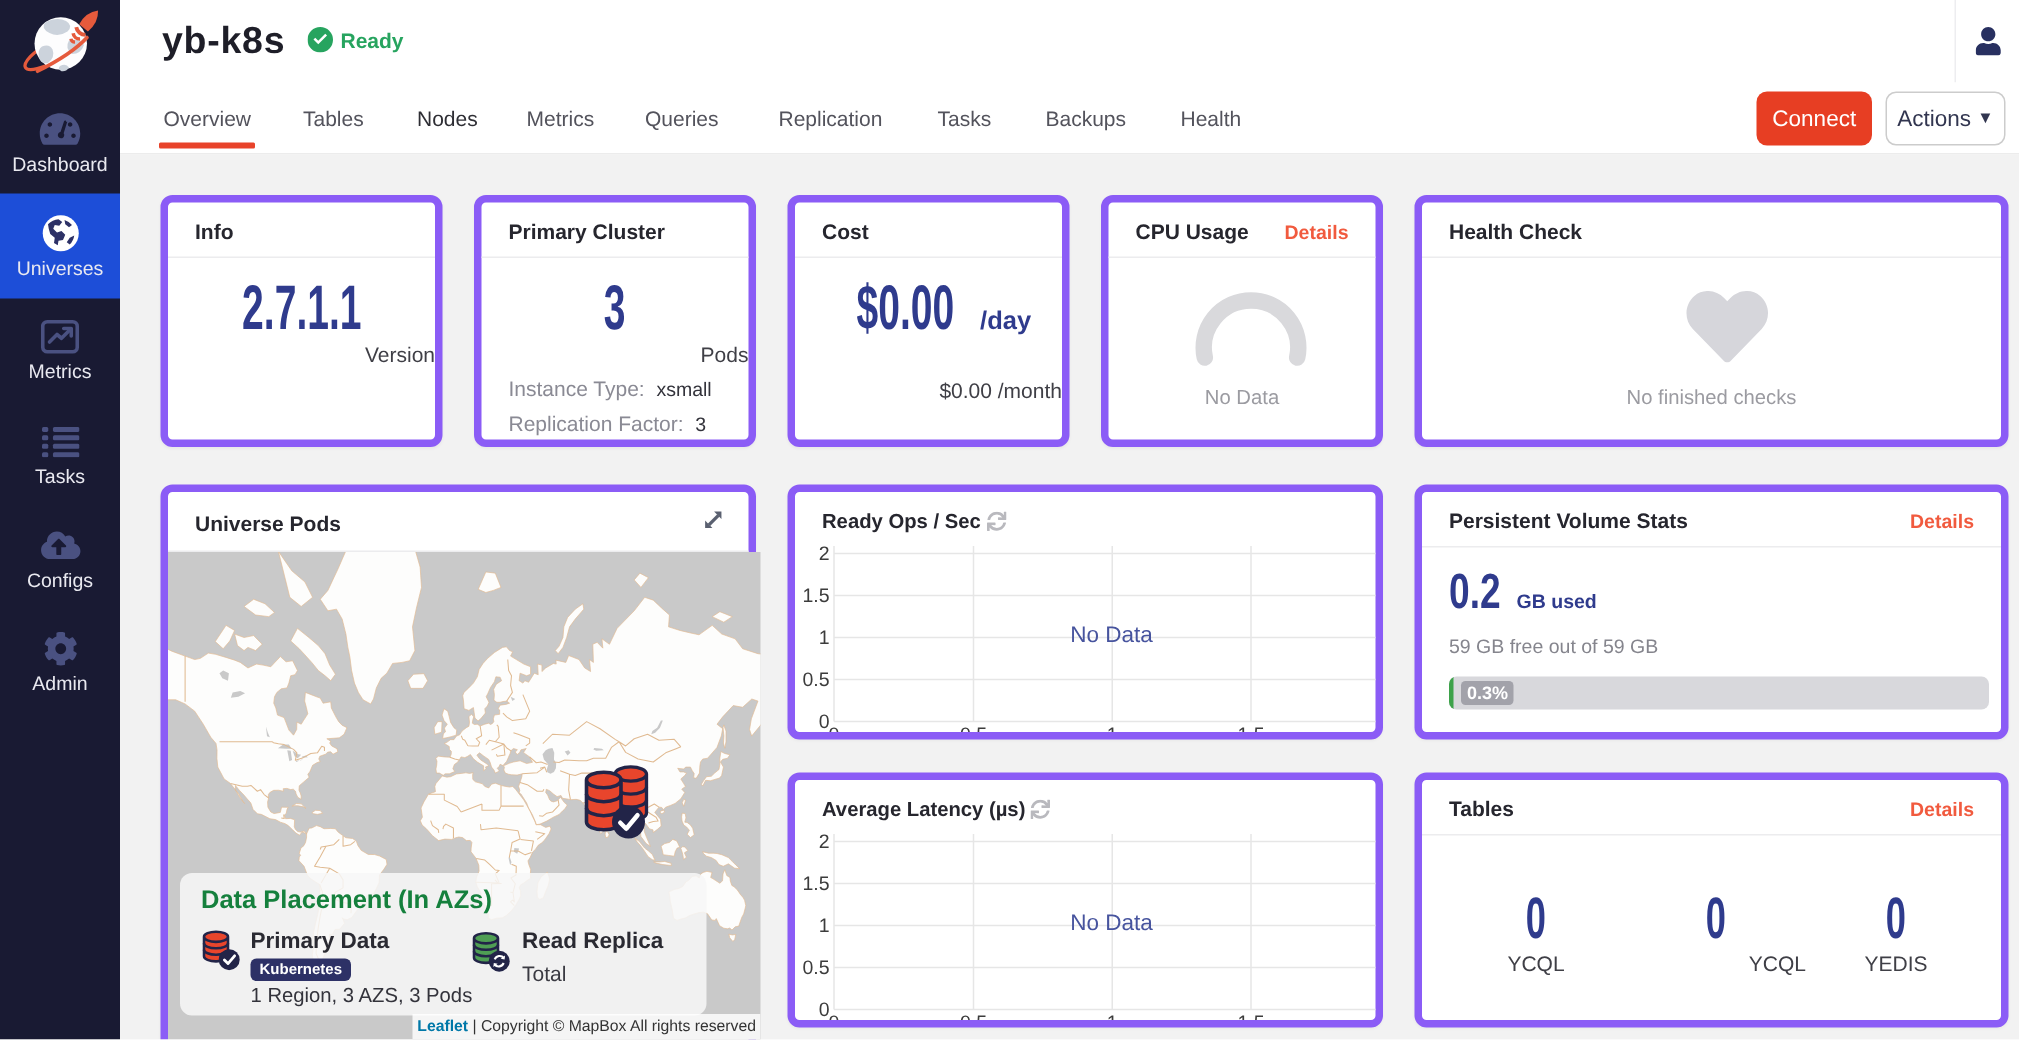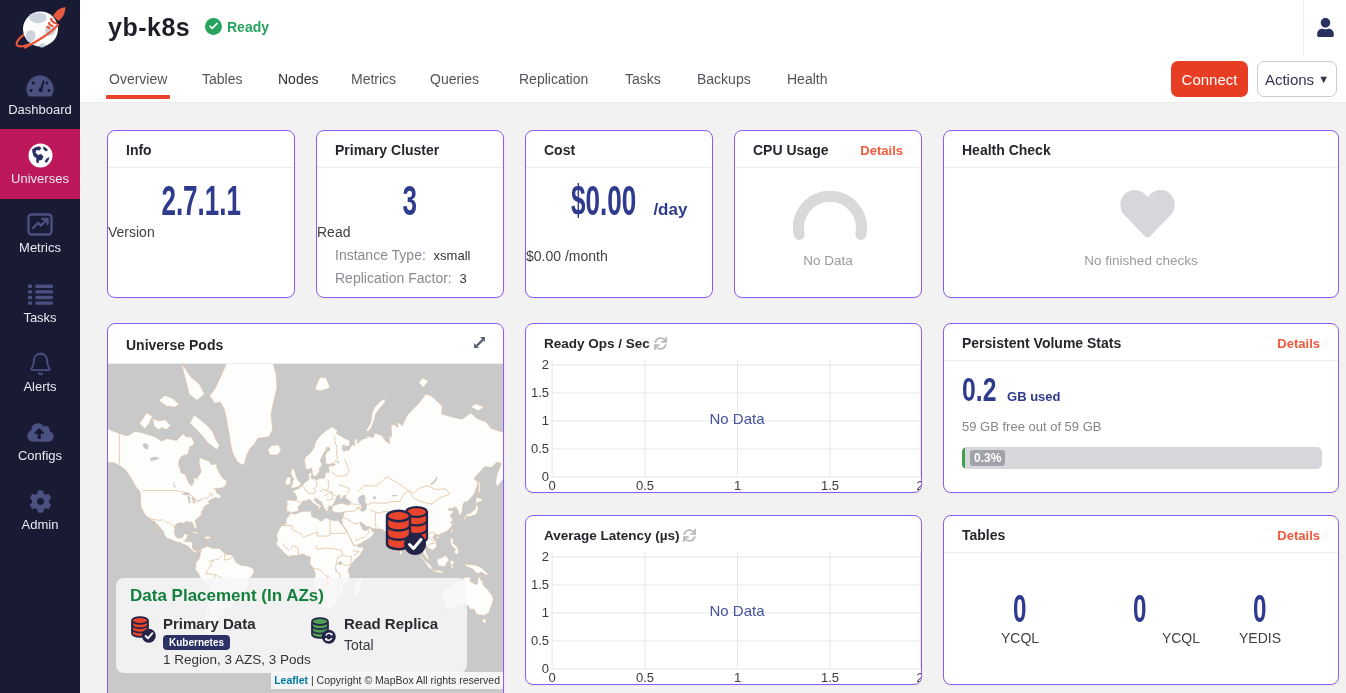--- a/index.html
+++ b/index.html
@@ -1,41 +1,41 @@
 <!DOCTYPE html>
 <html><head><meta charset="utf-8">
 <style>
 *{margin:0;padding:0;box-sizing:border-box}
 html,body{width:1346px;height:693px;overflow:hidden;font-family:"Liberation Sans",sans-serif;background:#fff}
 .app{display:flex;width:1346px;height:693px}
 .sidebar{width:80px;background:#191a33;flex:none}
 .logo{height:60px;display:flex;align-items:center;justify-content:center;padding-top:4px}
 .navitem{width:80px;height:69.3px;display:flex;flex-direction:column;align-items:center;justify-content:center;color:#e9e9f0;font-size:13px}
 .navitem .ic{color:#4a5181;margin-bottom:2px;height:27px;display:flex;align-items:center}
-.navitem.active{background:#be185d}
+.navitem.active{background:#1d4ed8}
 .navitem.active .ic{color:#fff}
 .main{flex:1;display:flex;flex-direction:column;min-width:0}
 .topbar{height:55px;background:#fff;position:relative}
 .title{position:absolute;left:28px;top:13px;font-size:25px;font-weight:bold;color:#1e1e28;letter-spacing:0.5px}
 .ready{position:absolute;left:125px;top:18px;color:#27a45f;font-weight:bold;font-size:14px;display:flex;align-items:center;gap:5px}
 .userbox{position:absolute;right:0;top:0;width:43px;height:55px;border-left:1px solid #ededf0;display:flex;align-items:center;justify-content:center}
 .tabbar{height:48px;background:#fff;position:relative;border-bottom:1px solid #ececec}
 .tab{position:absolute;top:0;height:47px;display:flex;align-items:center;font-size:14px;color:#53535c}
 .tab.active:after{content:"";position:absolute;left:-3px;right:-3px;bottom:3px;height:4px;background:#e8432a;border-radius:1px}
 .btns{position:absolute;right:9px;top:6px;display:flex;gap:9px}
 .btn{height:36px;border-radius:7px;font-size:15px;display:flex;align-items:center;justify-content:center}
 .btn.connect{width:77px;background:#e73e23;color:#fff}
 .btn.actions{width:80px;background:#fff;border:1px solid #ccc;color:#323650}
 .content{flex:1;background:#f2f2f2;position:relative;overflow:hidden}
-.card{position:absolute;background:#fff;border:1px solid #8b5cf6;border-radius:8px;box-shadow:0 1px 2px rgba(0,0,0,0.04)}
+.card{position:absolute;background:#fff;border:5px solid #8b5cf6;border-radius:8px;box-shadow:0 1px 2px rgba(0,0,0,0.04)}
 .chead{height:37px;border-bottom:1px solid #ececee;display:flex;align-items:center;padding:2px 18px 0;font-size:14px;font-weight:bold;color:#26262e;position:relative}
 .details{position:absolute;right:18px;font-weight:600;font-size:13px;color:#f15a3e}
 .bignum{position:absolute;left:0;right:0;top:49px;font-size:42px;line-height:42px;font-weight:bold;color:#2f3b8d;text-align:center}
 .numx{display:inline-block;transform:scaleX(0.62);transform-origin:center}
-.sub{position:absolute;left:0;right:0;top:93px;font-size:14px;color:#3f3f46;text-align:left}
+.sub{position:absolute;left:0;right:0;top:93px;font-size:14px;color:#3f3f46;text-align:right}
 .graytxt{color:#9b9ba1;font-size:13.5px;text-align:center}
 .kv{position:absolute;font-size:14px;color:#8a8a94;left:18px}
 .kv b{color:#33333b;font-weight:normal;font-size:13px}
 </style></head><body>
 <div class="app">
 <div class="sidebar">
 <div class="logo">
         <svg width="56" height="52" viewBox="0 0 56 52">
 <ellipse cx="24" cy="28" rx="22" ry="6.5" fill="none" stroke="#e55a3c" stroke-width="2.2" transform="rotate(-30 24 28)"></ellipse>
 <circle cx="28.5" cy="23" r="17.5" fill="#fdfdfe"></circle>
@@ -80,25 +80,20 @@
             <rect x="7" y="0.5" width="17" height="3.2" rx="1"></rect>
             <rect x="0" y="5.9" width="4" height="3.2" rx="1"></rect>
             <rect x="7" y="5.9" width="17" height="3.2" rx="1"></rect>
             <rect x="0" y="11.3" width="4" height="3.2" rx="1"></rect>
             <rect x="7" y="11.3" width="17" height="3.2" rx="1"></rect>
             <rect x="0" y="16.7" width="4" height="3.2" rx="1"></rect>
             <rect x="7" y="16.7" width="17" height="3.2" rx="1"></rect>
           </svg>
         </span>Tasks</div>
 <div class="navitem"><span class="ic">
-          <svg width="23" height="25" viewBox="0 0 448 512" fill="none" stroke="currentColor" stroke-width="38">
-            <path d="M224 48 C224 48 224 32 224 32 M224 56 C140 56 88 120 88 200 C88 300 56 340 40 360 C30 373 38 392 56 392 L392 392 C410 392 418 373 408 360 C392 340 360 300 360 200 C360 120 308 56 224 56 Z M184 440 C190 466 205 480 224 480 C243 480 258 466 264 440"></path>
-          </svg>
-        </span>Alerts</div>
-<div class="navitem"><span class="ic">
           <svg width="27" height="21" viewBox="0 0 640 512" fill="currentColor">
             <path d="M537.6 226.6c4.1-10.7 6.4-22.4 6.4-34.6 0-53-43-96-96-96-19.7 0-38.1 6-53.3 16.2C367 64.2 315.3 32 256 32c-88.4 0-160 71.6-160 160 0 2.7.1 5.4.2 8.1C40.2 219.8 0 273.2 0 336c0 79.5 64.5 144 144 144h368c70.7 0 128-57.3 128-128 0-61.9-44-113.6-102.4-125.4zM393.4 288H328v112c0 8.8-7.2 16-16 16h-48c-8.8 0-16-7.2-16-16V288h-65.4c-14.3 0-21.4-17.2-11.3-27.3l105.4-105.4c6.2-6.2 16.4-6.2 22.6 0l105.4 105.4c10.1 10.1 2.9 27.3-11.3 27.3z"></path>
           </svg>
         </span>Configs</div>
 <div class="navitem"><span class="ic">
           <svg width="23" height="23" viewBox="0 0 512 512" fill="currentColor">
             <path d="M487.4 315.7l-42.6-24.6c4.3-23.2 4.3-47 0-70.2l42.6-24.6c4.9-2.8 7.1-8.6 5.5-14-11.1-35.6-30-67.8-54.7-94.6-3.8-4.1-10-5.1-14.8-2.3L380.8 110c-17.9-15.4-38.5-27.3-60.8-35.1V25.8c0-5.6-3.9-10.5-9.4-11.7-36.7-8.2-74.3-7.8-109.2 0-5.5 1.2-9.4 6.1-9.4 11.7V75c-22.2 7.9-42.8 19.8-60.8 35.1L88.7 85.5c-4.9-2.8-11-1.9-14.8 2.3-24.7 26.7-43.6 58.9-54.7 94.6-1.7 5.4.6 11.2 5.5 14L67.3 221c-4.3 23.2-4.3 47 0 70.2l-42.6 24.6c-4.9 2.8-7.1 8.6-5.5 14 11.1 35.6 30 67.8 54.7 94.6 3.8 4.1 10 5.1 14.8 2.3l42.6-24.6c17.9 15.4 38.5 27.3 60.8 35.1v49.2c0 5.6 3.9 10.5 9.4 11.7 36.7 8.2 74.3 7.8 109.2 0 5.5-1.2 9.4-6.1 9.4-11.7v-49.2c22.2-7.9 42.8-19.8 60.8-35.1l42.6 24.6c4.9 2.8 11 1.9 14.8-2.3 24.7-26.7 43.6-58.9 54.7-94.6 1.5-5.5-.7-11.3-5.6-14.1zM256 336c-44.1 0-80-35.9-80-80s35.9-80 80-80 80 35.9 80 80-35.9 80-80 80z"></path>
           </svg>
         </span>Admin</div>
 </div>
@@ -133,21 +128,21 @@
 <div class="content">
 
 <div class="card" style="left:27px;top:27px;width:188px;height:168px">
 <div class="chead">Info</div>
 <div class="bignum"><span class="numx">2.7.1.1</span></div>
 <div class="sub">Version</div>
 </div>
 <div class="card" style="left:236px;top:27px;width:188px;height:168px">
 <div class="chead">Primary Cluster</div>
 <div class="bignum"><span class="numx">3</span></div>
-<div class="sub">Read</div>
+<div class="sub">Pods</div>
 <div class="kv" style="top:116px">Instance Type: &nbsp;<b>xsmall</b></div>
 <div class="kv" style="top:139px">Replication Factor: &nbsp;<b>3</b></div>
 </div>
 <div class="card" style="left:445px;top:27px;width:188px;height:168px">
 <div class="chead">Cost</div>
 <div class="bignum"><span class="numx" style="margin-right:-14px">$0.00</span> <span style="font-size:17px;letter-spacing:0">/day</span></div>
 <div class="sub" style="top:117px;font-size:14px">$0.00 /month</div>
 </div>
 <div class="card" style="left:654px;top:27px;width:188px;height:168px">
 <div class="chead">CPU Usage<span class="details">Details</span></div>

